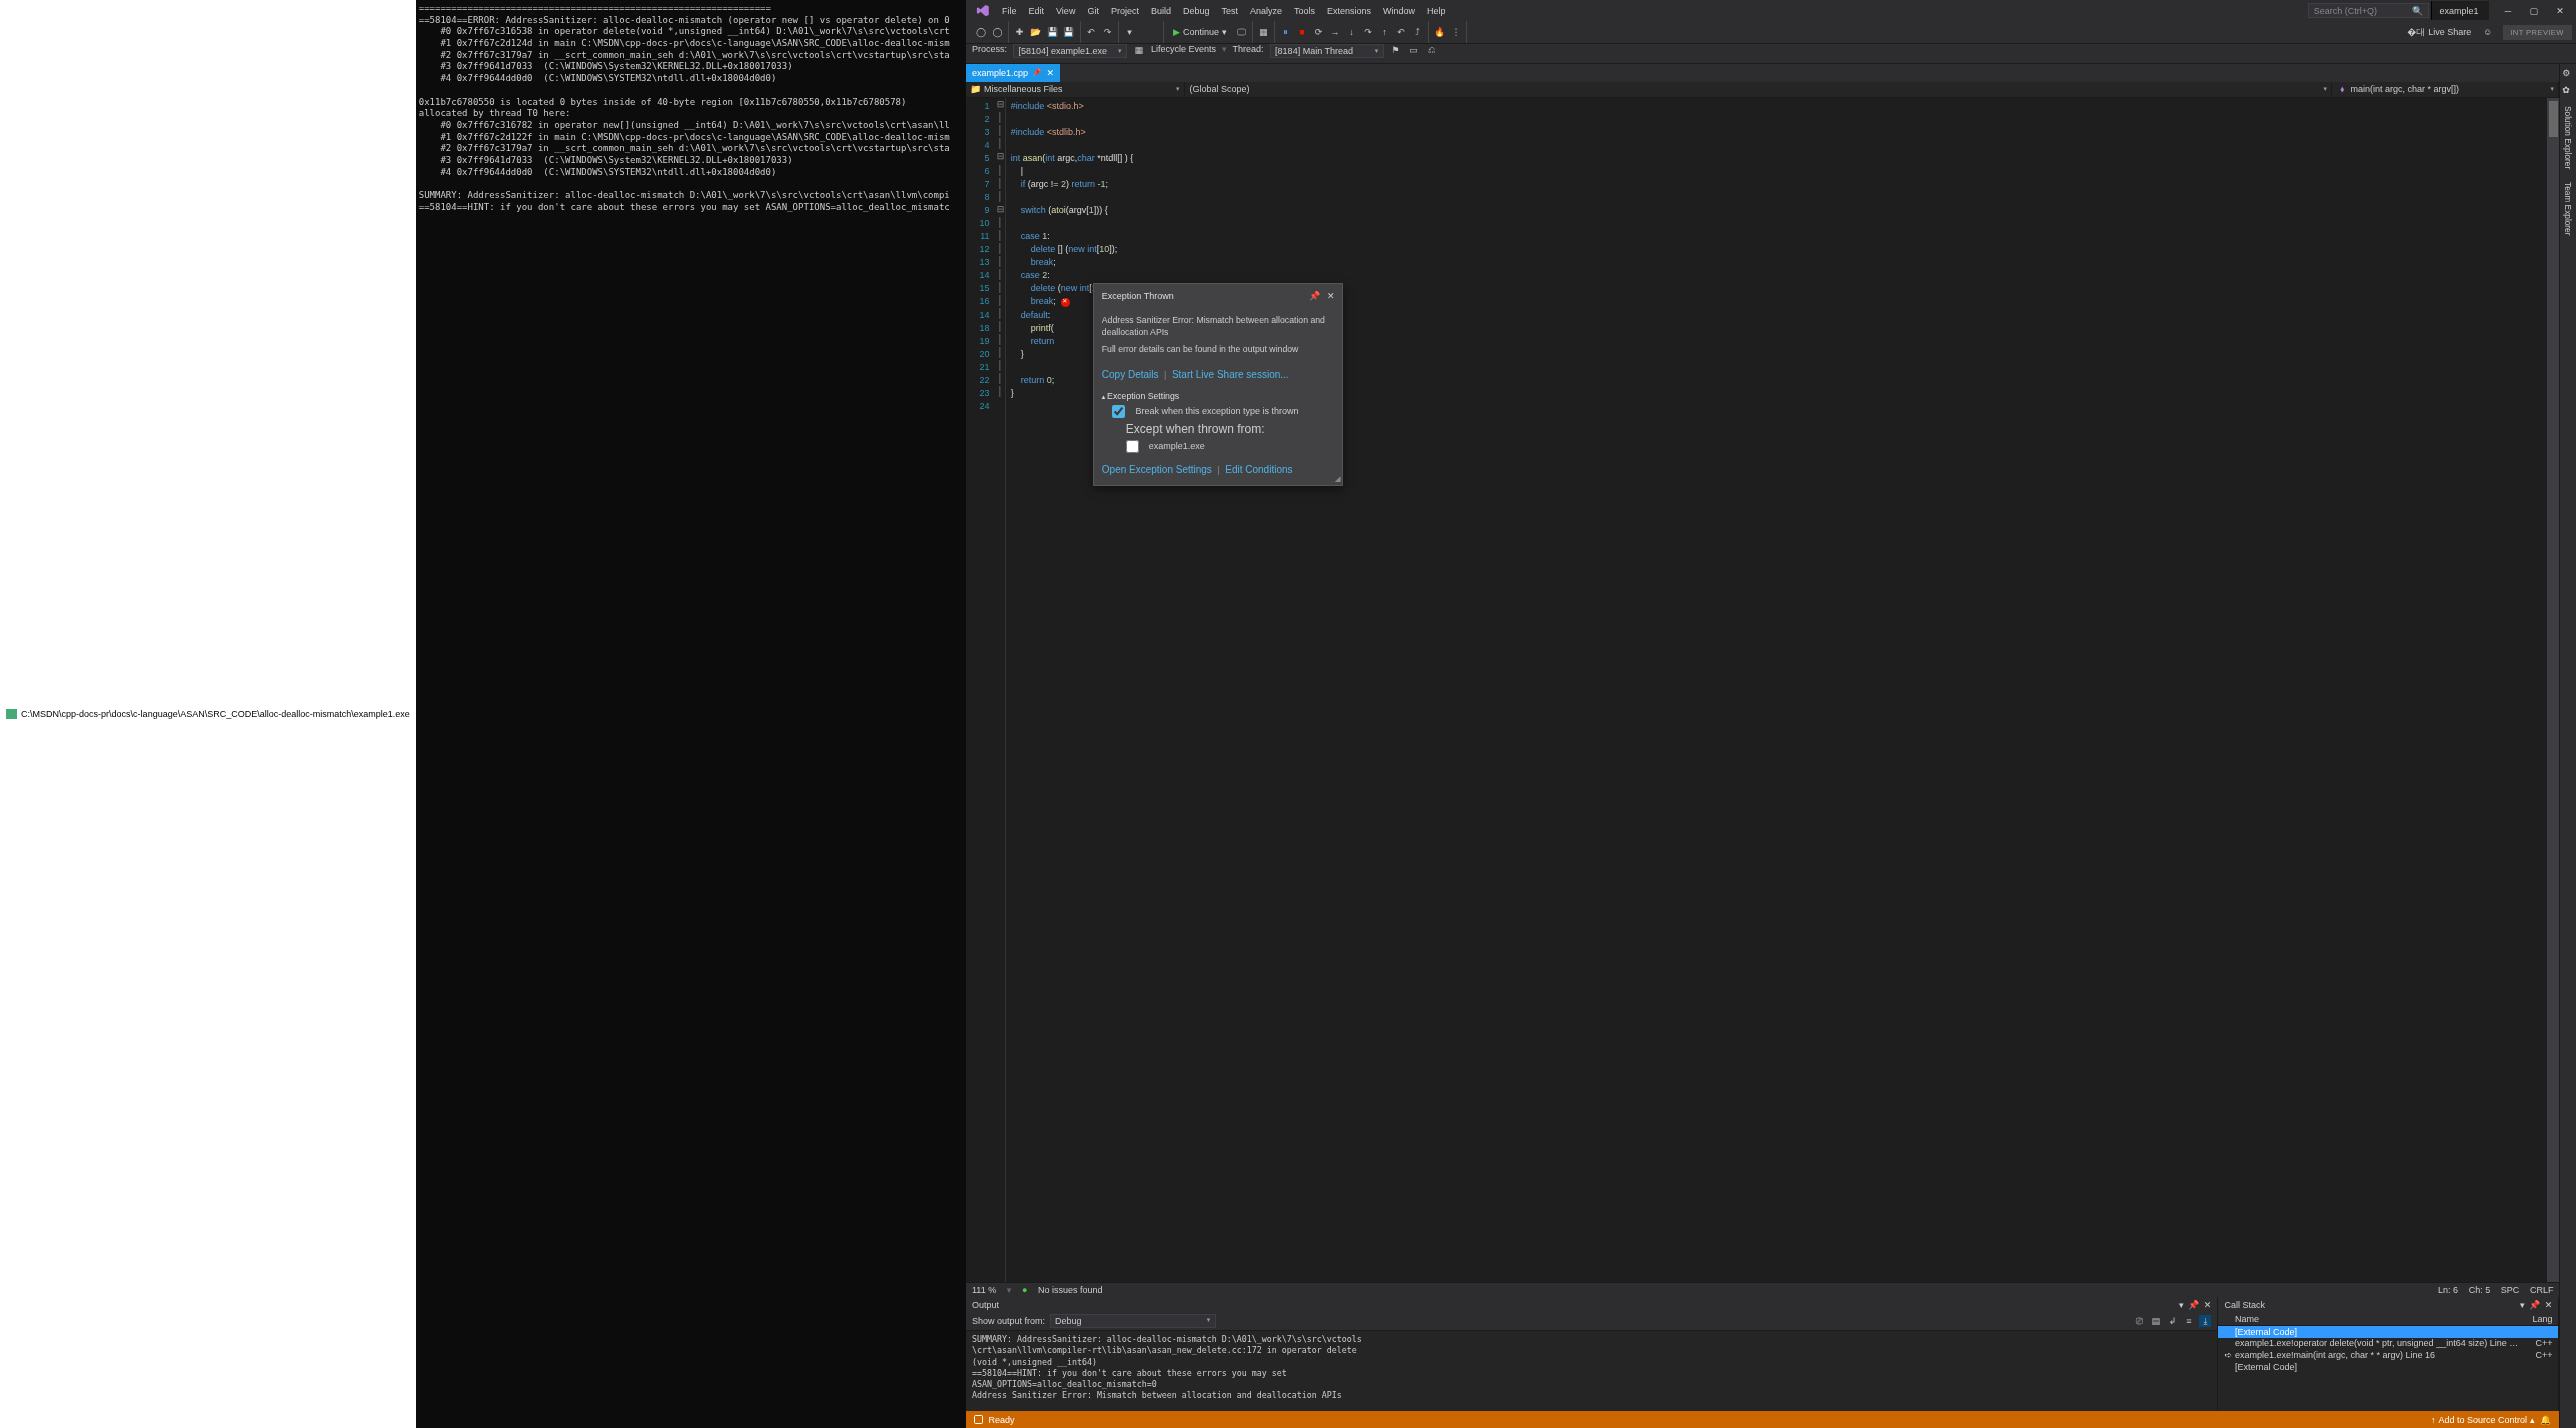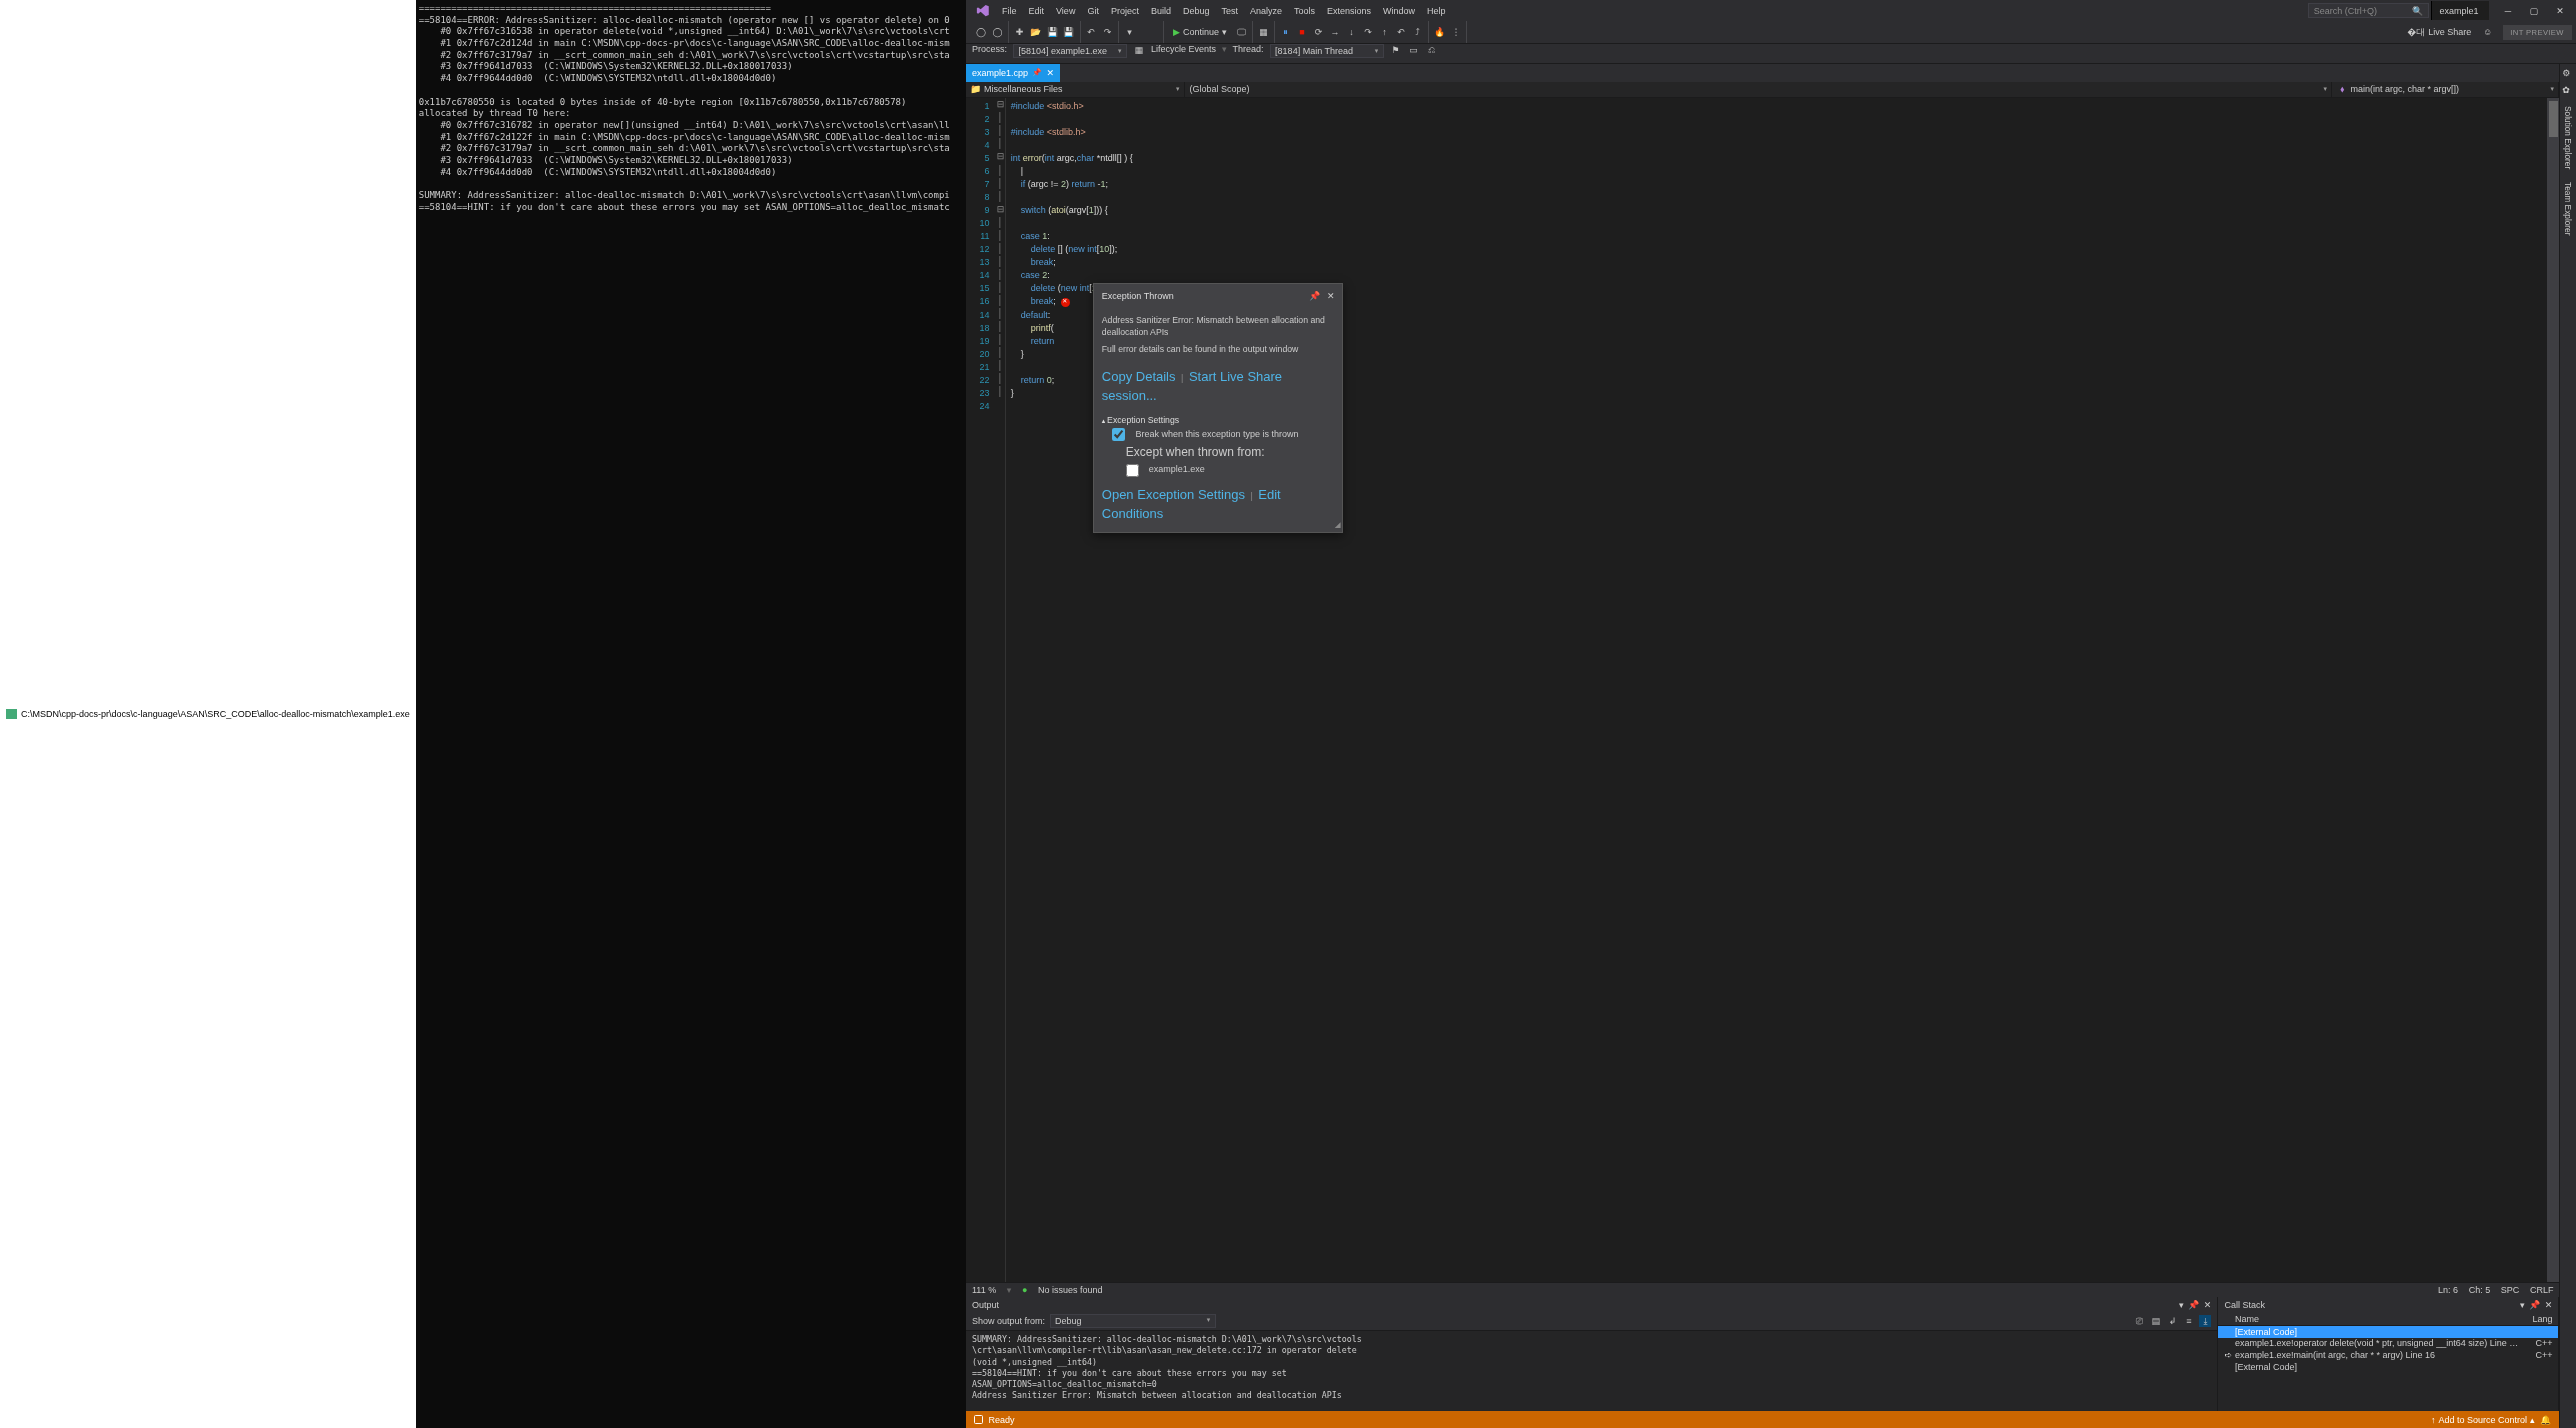--- a/index.html
+++ b/index.html
@@ -54,21 +54,21 @@
 .txt { color: #dcdcdc; }
 .err-dot { display: inline-block; width: 9px; height: 9px; background: #e51400; border-radius: 50%; vertical-align: middle; position: relative; }
 .err-dot::after { content: '✕'; color: #fff; font-size: 6px; position: absolute; left: 1.5px; top: -0.8px; }
 .exception-popup { position: absolute; left: 87px; top: 185px; width: 250px; background: #424245; border: 0.8px solid #555; box-shadow: 0 3px 9px rgba(0,0,0,.5); color: #ccc; }
 .ep-header { padding: 6px 7.6px; display: flex; align-items: flex-end; }
 .ep-header .title { color: #ddd; }
 .ep-header .controls { margin-left: auto; display: flex; gap: 6px; color: #ccc; }
 .ep-body { padding: 0 7.6px 6px; }
 .ep-body p { margin: 4.5px 0; font-size: 8.7px; line-height: 1.4; }
 .ep-links { padding: 3px 7.6px; }
-.ep-links a { color: #4fb4e6; text-decoration: none; font-size: 13px; }
+.ep-links a { color: #4fb4e6; text-decoration: none; font-size: 10px; }
 .ep-sep { color: #888; margin: 0 3px; }
 .ep-settings { padding: 4.5px 7.6px 7.6px; }
 .ep-settings .hdr { color: #ddd; font-size: 8.7px; }
 .ep-settings .hdr::before { content: '▴ '; font-size: 6.8px; }
 .ep-check { padding: 2.3px 0 2.3px 10.6px; font-size: 8.7px; display: flex; align-items: flex-end; gap: 10px; }
 .ep-check input { accent-color: #4fb4e6; }
 .ep-sub { padding-left: 24px; font-size: 12px; }
 .ep-footer { padding: 0 7.6px 7.6px; }
 .ep-resize { position: absolute; right: 1.5px; bottom: 1.5px; color: #888; font-size: 7.6px; }
 .status-strip { background: #2d2d30; border-top: 0.8px solid #1b1b1c; height: 15px; display: flex; align-items: center; padding: 0 6px; gap: 10.6px; font-size: 8.3px; color: #ccc; }
@@ -311,21 +311,21 @@
             <div>│</div>
             <div>│</div>
             <div>│</div>
             <div>&nbsp;</div>
         </div>
         <div class="code-lines">
 <div class="line"><span class="kw">#include</span> <span class="str">&lt;stdio.h&gt;</span></div>
 <div class="line">&nbsp;</div>
 <div class="line"><span class="kw">#include</span> <span class="str">&lt;stdlib.h&gt;</span></div>
 <div class="line">&nbsp;</div>
-<div class="line"><span class="kw">int</span> <span class="fn">error</span><span class="txt">(</span><span class="kw">int</span> <span class="txt">argc,</span><span class="kw">char</span> <span class="txt">*ntdll[] ) {</span></div>
+<div class="line"><span class="kw">int</span> <span class="fn">asan</span><span class="txt">(</span><span class="kw">int</span> <span class="txt">argc,</span><span class="kw">char</span> <span class="txt">*ntdll[] ) {</span></div>
 <div class="line"><span class="txt">    |</span></div>
 <div class="line"><span class="txt">    </span><span class="kw">if</span><span class="txt"> (argc != </span><span class="num">2</span><span class="txt">) </span><span class="kw">return</span><span class="txt"> -</span><span class="num">1</span><span class="txt">;</span></div>
 <div class="line">&nbsp;</div>
 <div class="line"><span class="txt">    </span><span class="kw">switch</span><span class="txt"> (</span><span class="fn">atoi</span><span class="txt">(argv[</span><span class="num">1</span><span class="txt">])) {</span></div>
 <div class="line">&nbsp;</div>
 <div class="line"><span class="txt">    </span><span class="kw">case</span><span class="txt"> </span><span class="num">1</span><span class="txt">:</span></div>
 <div class="line"><span class="txt">        </span><span class="kw">delete</span><span class="txt"> [] (</span><span class="kw">new</span><span class="txt"> </span><span class="kw">int</span><span class="txt">[</span><span class="num">10</span><span class="txt">]);</span></div>
 <div class="line"><span class="txt">        </span><span class="kw">break</span><span class="txt">;</span></div>
 <div class="line"><span class="txt">    </span><span class="kw">case</span><span class="txt"> </span><span class="num">2</span><span class="txt">:</span></div>
 <div class="line"><span class="txt">        </span><span class="kw">delete</span><span class="txt"> (</span><span class="kw">new</span><span class="txt"> </span><span class="kw">int</span><span class="txt">[</span><span class="num">10</span><span class="txt">]);      </span><span class="cmt">// Boom!</span></div>

